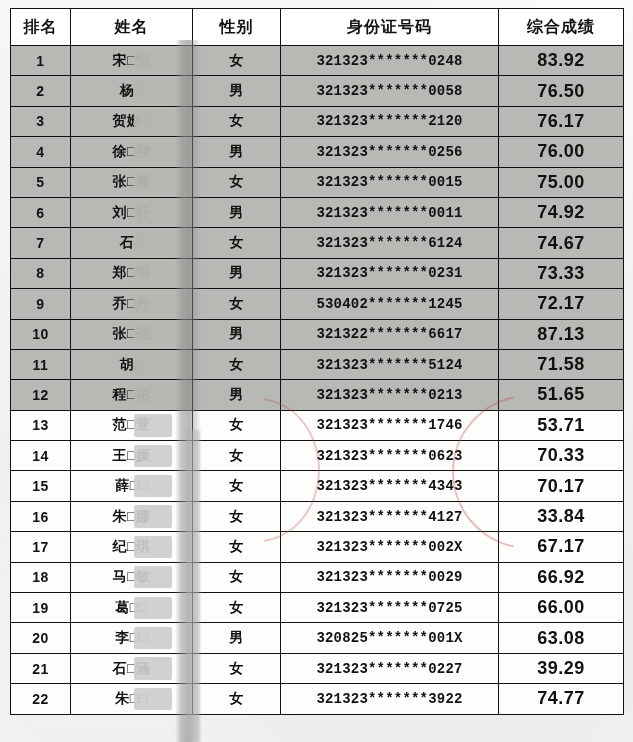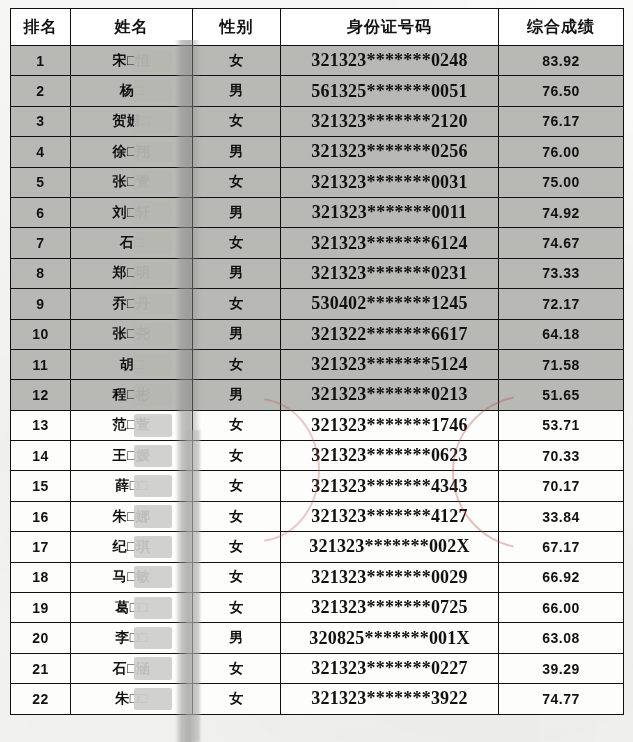--- a/index.html
+++ b/index.html
@@ -65,26 +65,26 @@
     background: #fdfdfc;
     text-align: center;
   }
   .col-rank   { width: 60px; }
   .col-name   { width: 122px; }
   .col-gender { width: 88px; }
   .col-id     { width: 218px; }
   .col-score  { width: 125px; }
 
   .id-text {
-    font-family: Liberation Serif, serif;
+    font-family: Liberation Mono, monospace;
+    font-size: 14px;
+    letter-spacing: 0.2px;
+  }
+  .score-text {
     font-size: 18px;
-    letter-spacing: 0.2px;
-  }
-  .score-text {
-    font-size: 14px;
   }
   
   .name-cell {
     position: relative;
   }
   .name-cell .redact {
     position: absolute;
     left: 52%;
     top: 12%;
     width: 38px;
@@ -172,42 +172,42 @@
           <td>1</td>
           <td class="name-cell"><span>宋□恒</span><span class="redact"></span></td>
           <td>女</td>
           <td class="id-text">321323*******0248</td>
           <td class="score-text">83.92</td>
         </tr>
         <tr class="shaded">
           <td>2</td>
           <td class="name-cell"><span>杨□</span><span class="redact"></span></td>
           <td>男</td>
-          <td class="id-text">561325*******0051</td>
+          <td class="id-text">321323*******0058</td>
           <td class="score-text">76.50</td>
         </tr>
         <tr class="shaded">
           <td>3</td>
           <td class="name-cell"><span>贺姗□</span><span class="redact"></span></td>
           <td>女</td>
           <td class="id-text">321323*******2120</td>
           <td class="score-text">76.17</td>
         </tr>
         <tr class="shaded">
           <td>4</td>
           <td class="name-cell"><span>徐□翔</span><span class="redact"></span></td>
           <td>男</td>
           <td class="id-text">321323*******0256</td>
           <td class="score-text">76.00</td>
         </tr>
         <tr class="shaded">
           <td>5</td>
           <td class="name-cell"><span>张□萱</span><span class="redact"></span></td>
           <td>女</td>
-          <td class="id-text">321323*******0031</td>
+          <td class="id-text">321323*******0015</td>
           <td class="score-text">75.00</td>
         </tr>
         <tr class="shaded">
           <td>6</td>
           <td class="name-cell"><span>刘□轩</span><span class="redact"></span></td>
           <td>男</td>
           <td class="id-text">321323*******0011</td>
           <td class="score-text">74.92</td>
         </tr>
         <tr class="shaded">
@@ -229,21 +229,21 @@
           <td class="name-cell"><span>乔□丹</span><span class="redact"></span></td>
           <td>女</td>
           <td class="id-text">530402*******1245</td>
           <td class="score-text">72.17</td>
         </tr>
         <tr class="shaded">
           <td>10</td>
           <td class="name-cell"><span>张□尧</span><span class="redact"></span></td>
           <td>男</td>
           <td class="id-text">321322*******6617</td>
-          <td class="score-text">64.18</td>
+          <td class="score-text">87.13</td>
         </tr>
         <tr class="shaded">
           <td>11</td>
           <td class="name-cell"><span>胡□</span><span class="redact"></span></td>
           <td>女</td>
           <td class="id-text">321323*******5124</td>
           <td class="score-text">71.58</td>
         </tr>
         <tr class="shaded">
           <td>12</td>

